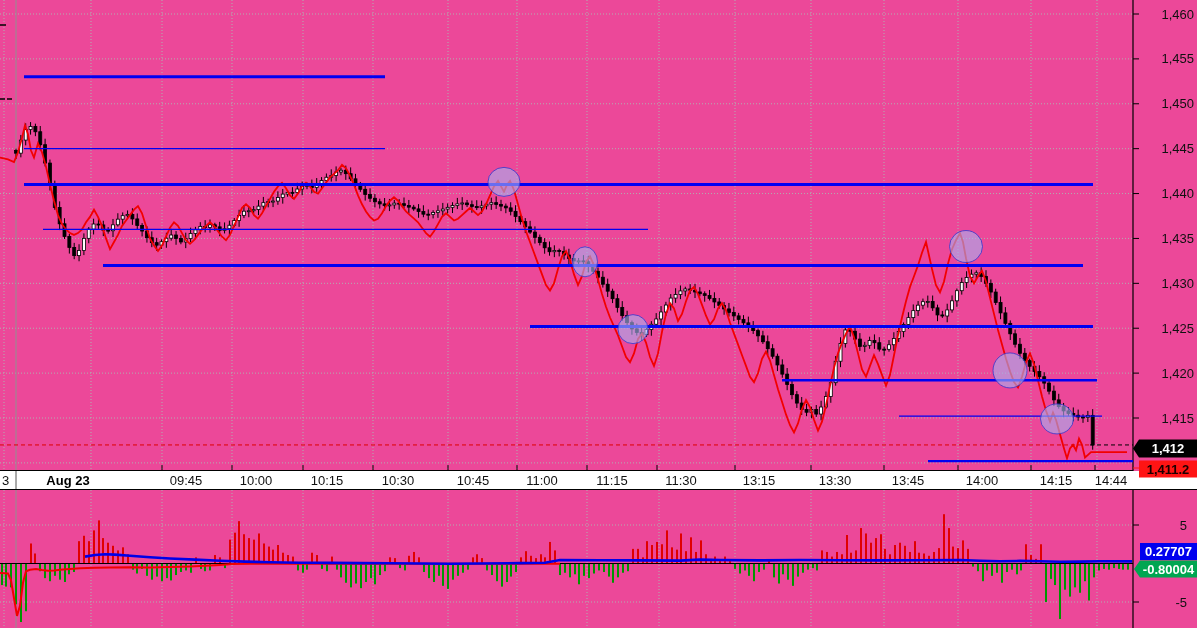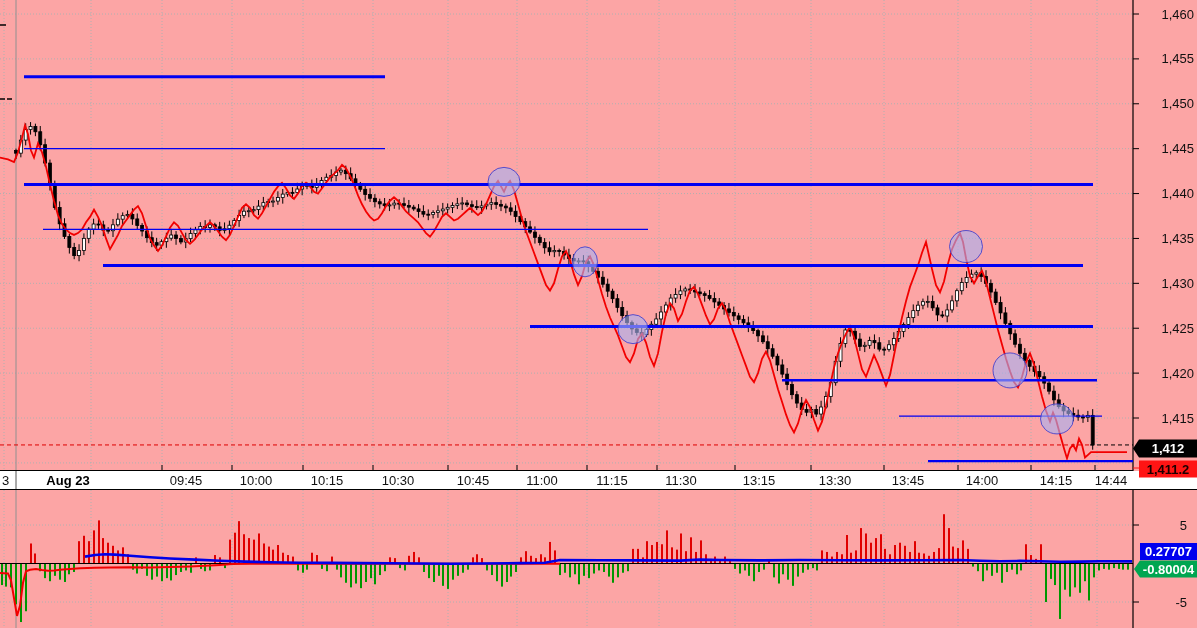--- a/index.html
+++ b/index.html
@@ -1,16 +1,16 @@
 <!DOCTYPE html>
 <html><head>
 <meta charset="utf-8">
 <style>
   html,body{margin:0;padding:0;background:#fff;}
-  #stage{position:relative;width:1197px;height:628px;background:#fca5a5;overflow:hidden;
+  #stage{position:relative;width:1197px;height:628px;background:#ec4899;overflow:hidden;
          font-family:"Liberation Sans",sans-serif;}
   svg text{font-family:"Liberation Sans",sans-serif;}
 </style>
 </head>
 <body>
 
 <div id="stage">
   <svg id="chart-svg" width="1197" height="628" viewBox="0 0 1197 628">
     <g id="g-main-grid">
         <line x1="0" y1="14" x2="1133" y2="14" stroke="#b0b0b0" stroke-width="1" stroke-dasharray="1 2"></line>

